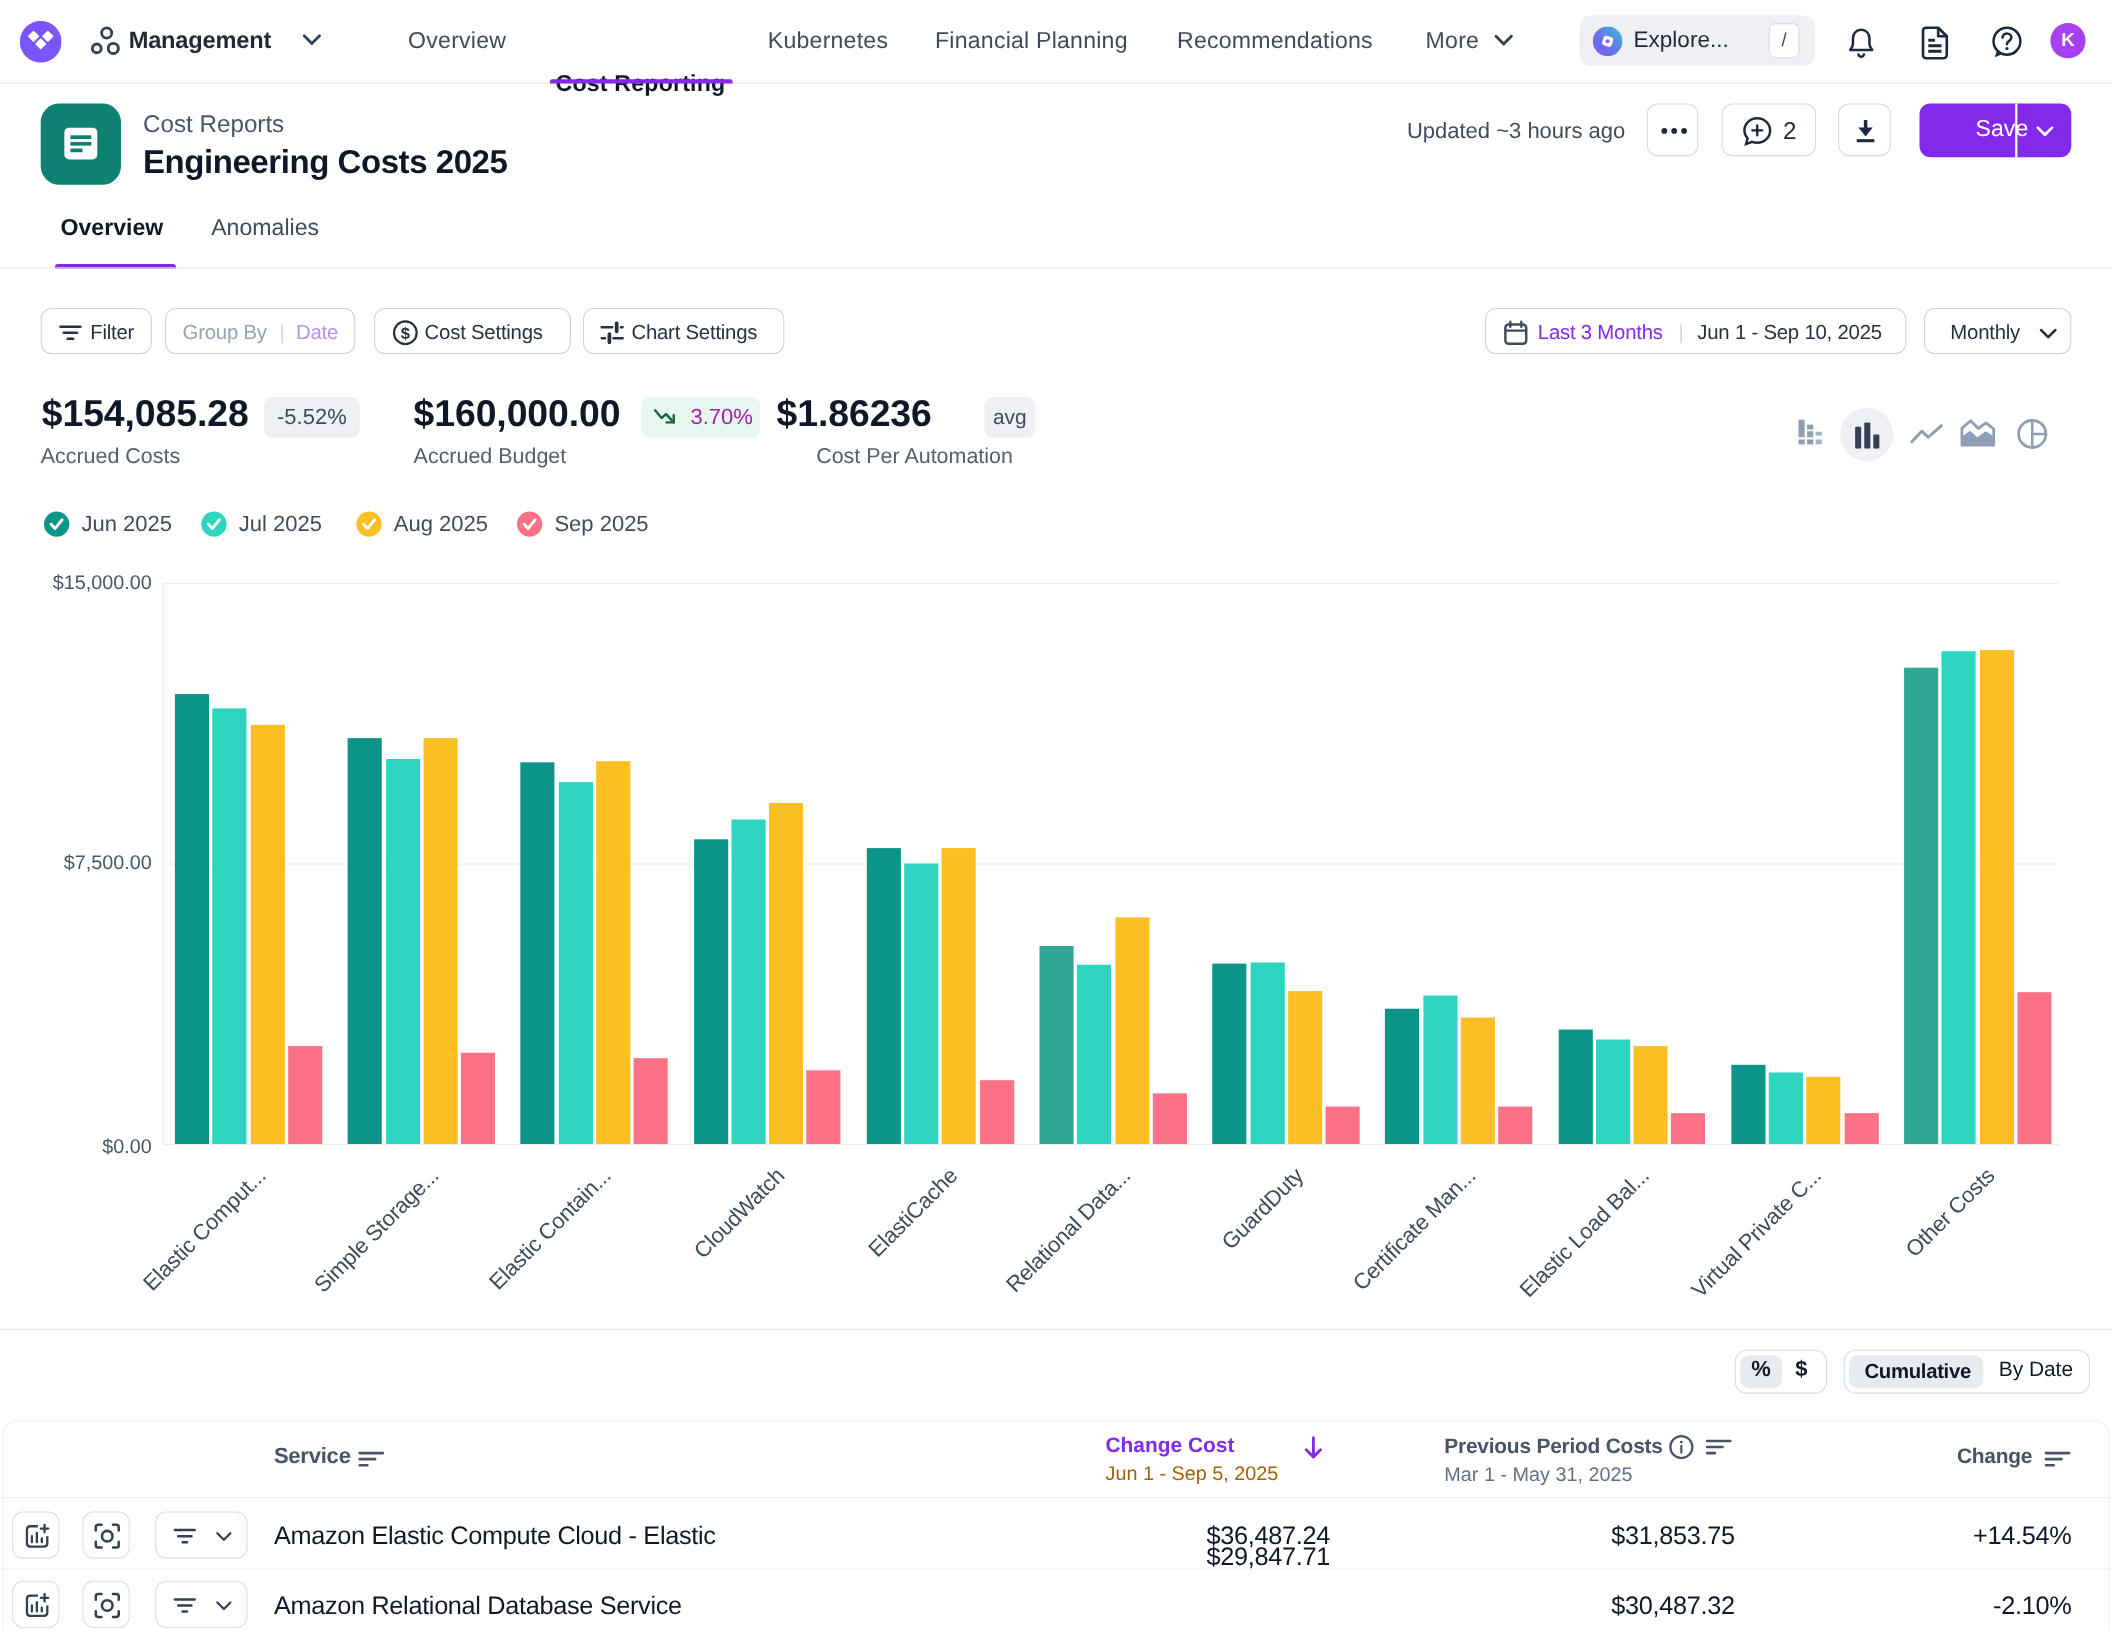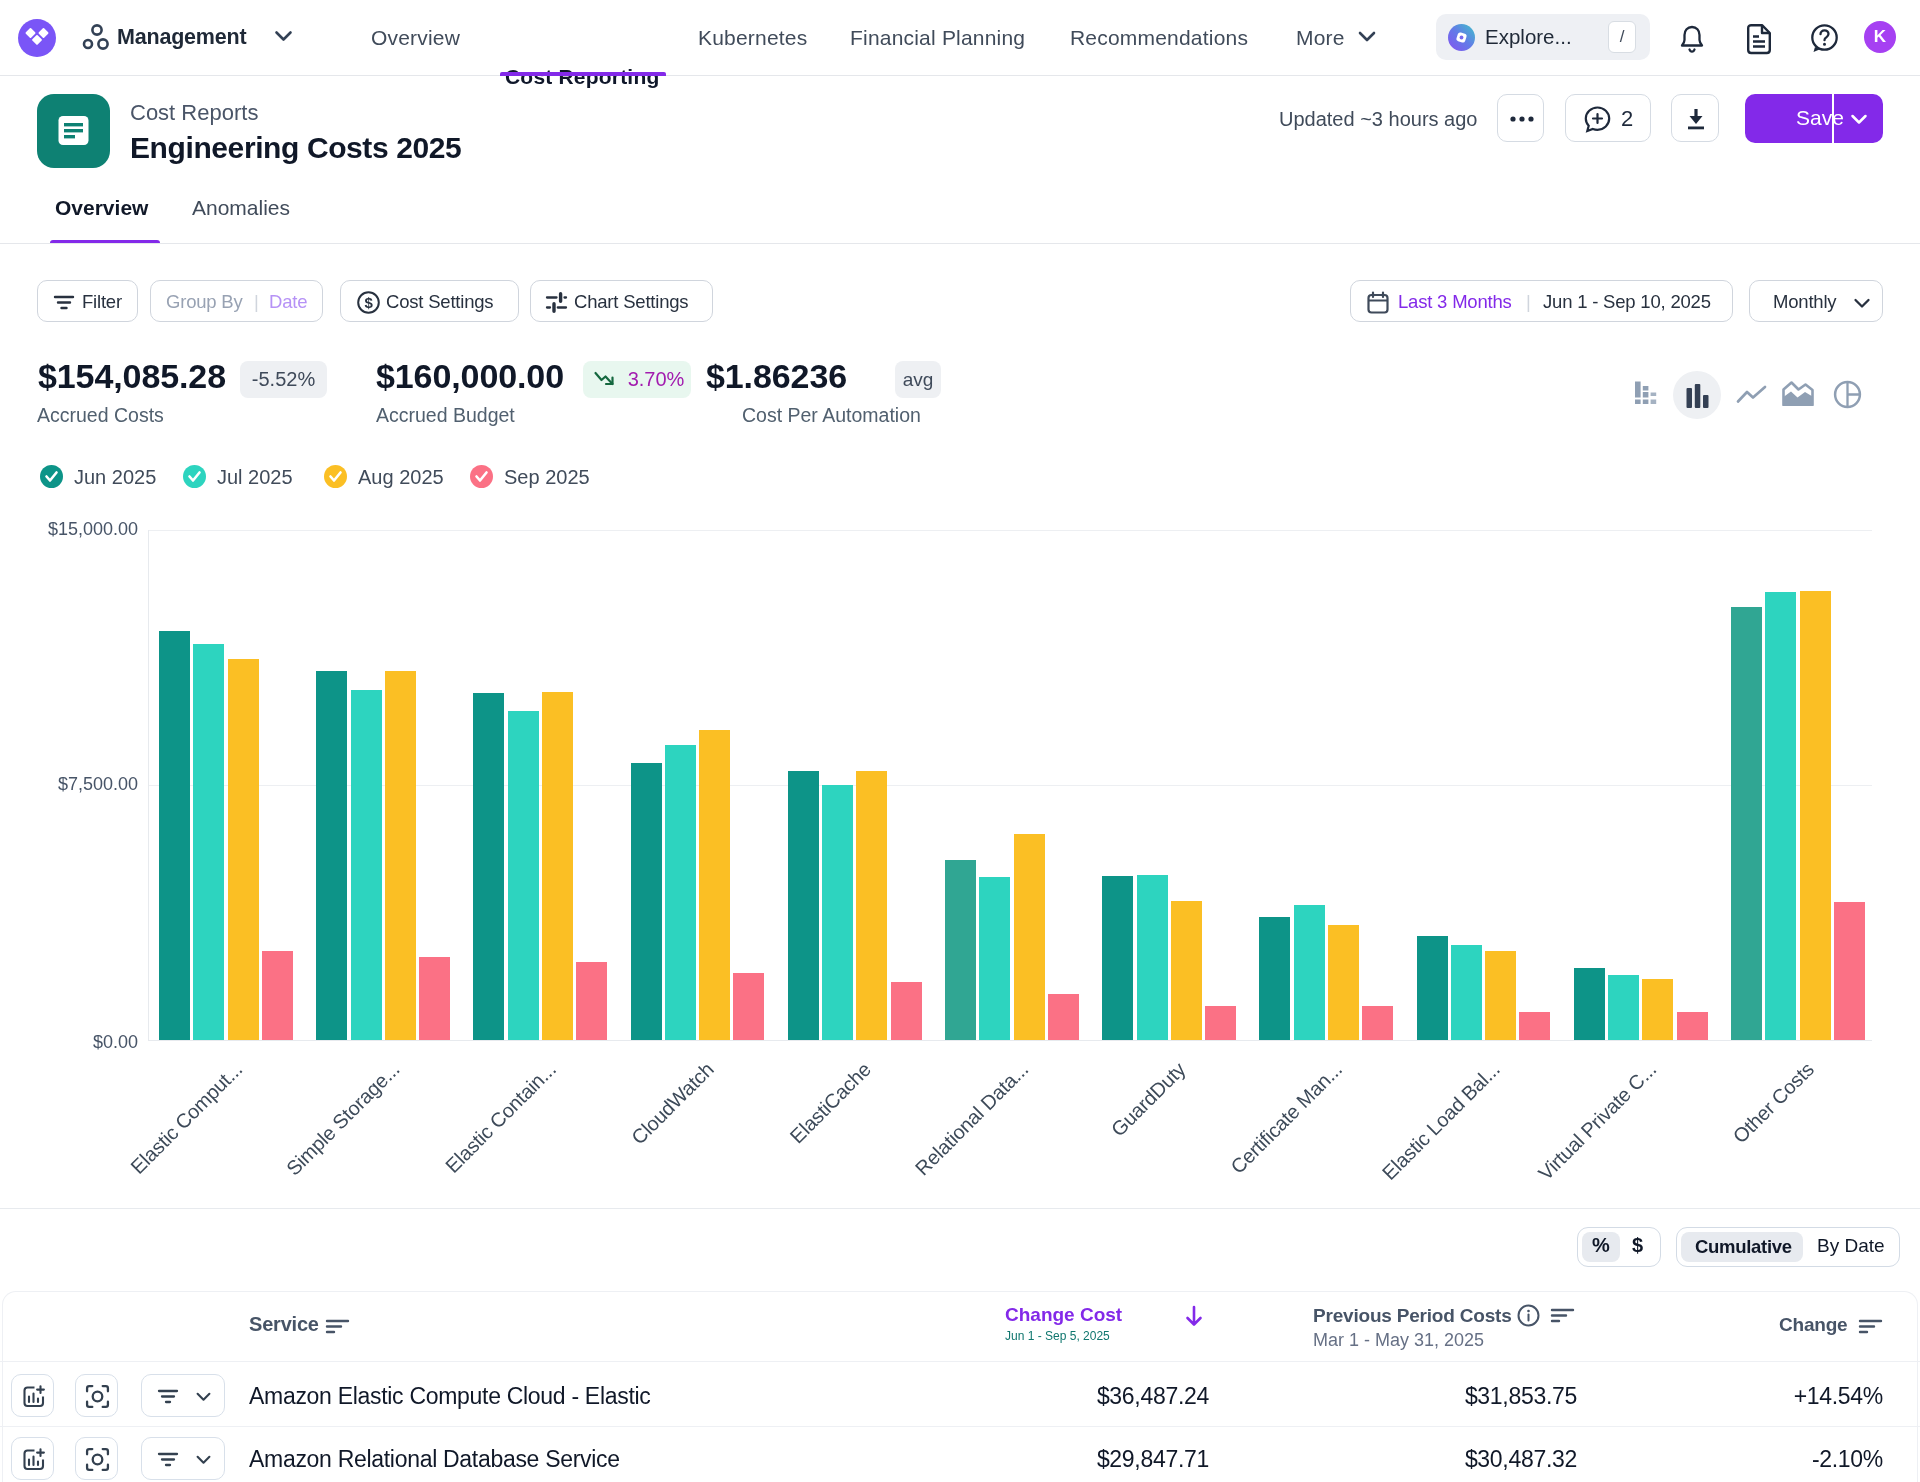--- a/index.html
+++ b/index.html
@@ -375,21 +375,21 @@
 <div style="position:absolute;left:2px;top:1291px;width:1916px;height:191px;border:1px solid #eef0f4;border-bottom:none;border-radius:14px 14px 0 0"></div>
 <div class="th" style="position:absolute;left:249px;top:1313px;font-size:20px">Service</div>
 <svg style="position:absolute;left:325px;top:1319px" width="25" height="15" viewBox="0 0 25 15" stroke="#475467" stroke-width="2.4" stroke-linecap="round">
     <path d="M2 2 L23 2 M2 7.5 L16 7.5 M2 13 L9 13"></path>
   </svg>
 
 <div style="position:absolute;left:1005px;top:1304px;font-size:19px;font-weight:700;color:#8329e9">Change Cost</div>
 <svg style="position:absolute;left:1184px;top:1305px" width="20" height="22" viewBox="0 0 20 22" fill="none" stroke="#8329e9" stroke-width="2.6" stroke-linecap="round" stroke-linejoin="round">
     <path d="M10 2 L10 19 M3.5 13 L10 19.5 L16.5 13"></path>
   </svg>
-<div style="position:absolute;left:1005px;top:1329px;font-size:12px;color:#0f766e">Jun 1 - Sep 5, 2025</div>
+<div style="position:absolute;left:1005px;top:1329px;font-size:18px;color:#a16207">Jun 1 - Sep 5, 2025</div>
 
 <div class="th" style="position:absolute;left:1313px;top:1305px">Previous Period Costs</div>
 <svg style="position:absolute;left:1517px;top:1304px" width="23" height="23" viewBox="0 0 23 23" fill="none" stroke="#475467" stroke-width="2">
   <circle cx="11.5" cy="11.5" r="10"></circle>
     <path d="M11.5 10.5 L11.5 16.5" stroke-linecap="round"></path>
     <circle cx="11.5" cy="7" r="1.3" fill="#475467" stroke="none"></circle>
 </svg>
 <svg style="position:absolute;left:1550px;top:1308px" width="25" height="15" viewBox="0 0 25 15" stroke="#475467" stroke-width="2.4" stroke-linecap="round">
     <path d="M2 2 L23 2 M2 7.5 L16 7.5 M2 13 L9 13"></path>
   </svg>
@@ -444,15 +444,15 @@
 </div>
 <div class="rbtn" style="left:141px;top:1437px;width:84px">
   <svg style="position:absolute;left:15px;top:14px" width="22" height="15" viewBox="0 0 22 15" stroke="#33404f" stroke-width="2.3" stroke-linecap="round" fill="none">
       <path d="M2 2 L20 2 M5 7.5 L17 7.5 M9 13 L13 13"></path>
     </svg>
   <svg style="position:absolute;left:53px;top:17px" width="17" height="10" viewBox="0 0 18 11" fill="none" stroke="#33404f" stroke-width="2.3" stroke-linecap="round" stroke-linejoin="round">
       <path d="M2.5 2 L9 8.5 L15.5 2"></path>
     </svg>
 </div>
 <div class="tval" style="left:249px;top:1446px">Amazon Relational Database Service</div>
-<div class="tval" style="left:1094px;top:1446px;width:115px;text-align:right">$29,847.71</div>
+<div class="tval" style="left:1094px;top:1402px;width:115px;text-align:right">$29,847.71</div>
 <div class="tval" style="left:1460px;top:1446px;width:117px;text-align:right">$30,487.32</div>
 <div class="tval" style="left:1763px;top:1446px;width:120px;text-align:right">-2.10%</div>
 
 </body></html>

